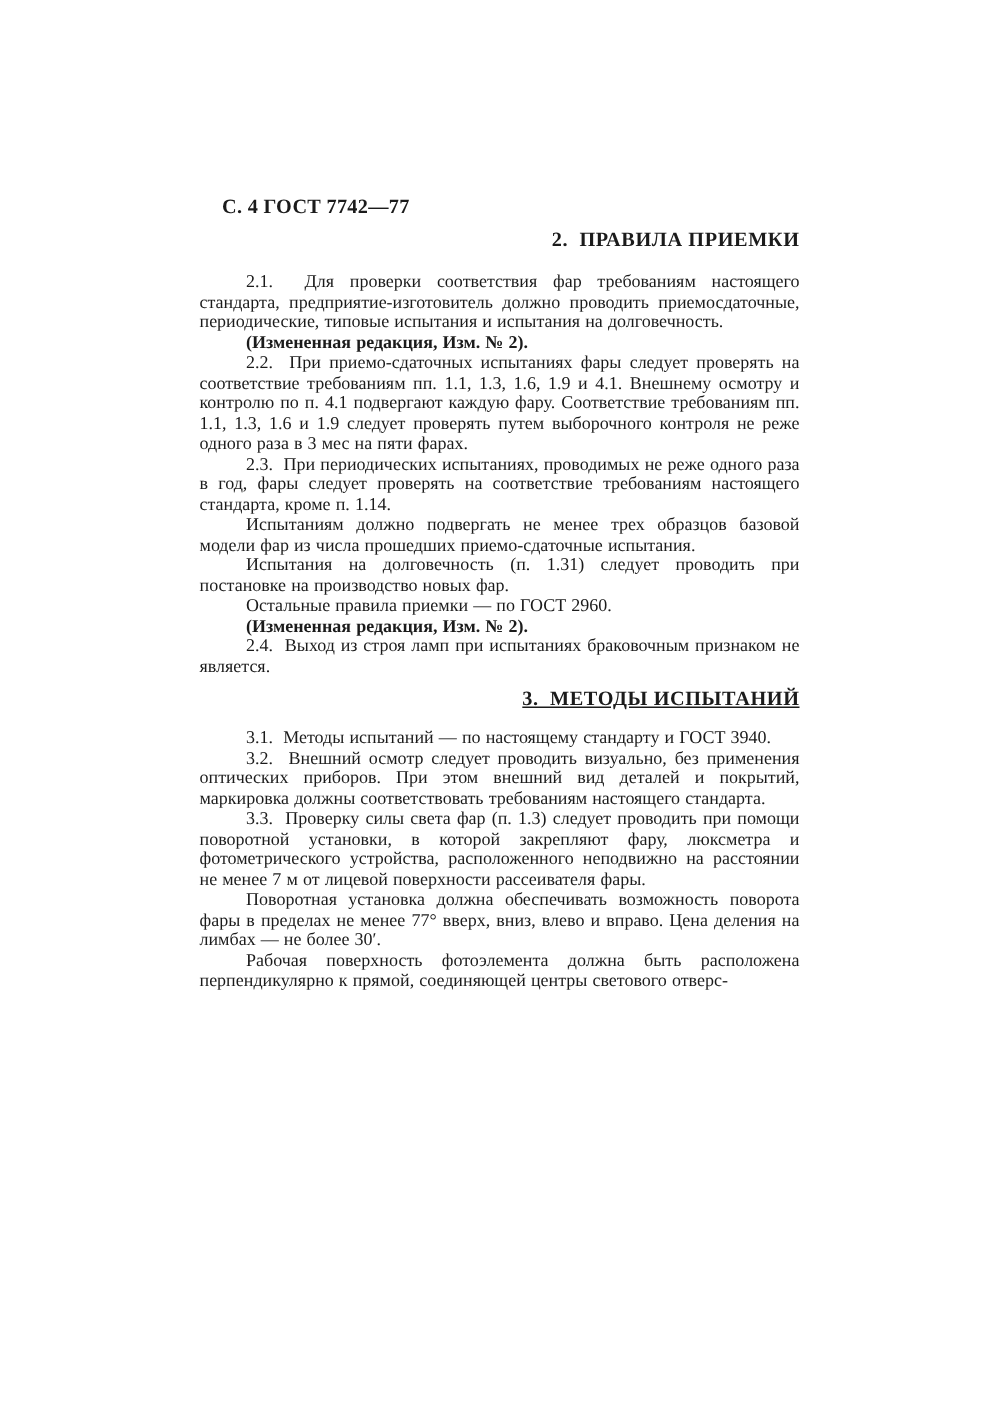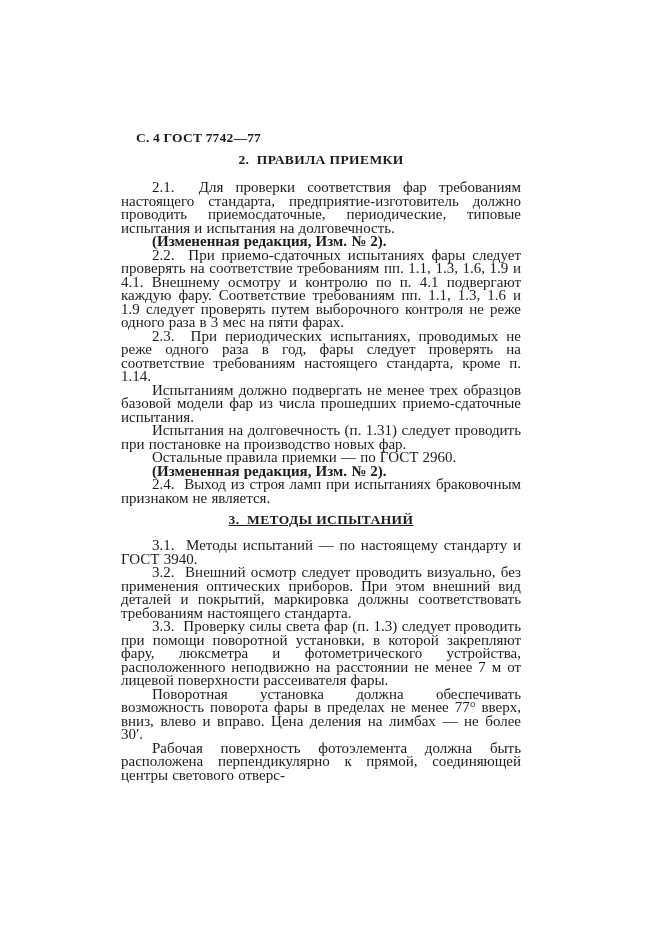--- a/index.html
+++ b/index.html
@@ -11,49 +11,49 @@
     position: relative;
     width: 661px;
     height: 936px;
     background: #ffffff;
     font-family: "Liberation Serif", serif;
     color: #1b1b1b;
     overflow: hidden;
   }
   .content {
     position: absolute;
-    left: 121px;
+    left: 133px;
     top: 131px;
     width: 400px;
   }
   .page-header {
     font-weight: bold;
     font-size: 13.5px;
     line-height: 14px;
     padding-left: 15px;
     letter-spacing: 0.2px;
   }
   .section-heading {
     font-weight: bold;
     font-size: 13.5px;
     line-height: 14px;
-    text-align: center;
+    text-align: right;
     letter-spacing: 0.4px;
     margin: 0;
   }
   .section-heading.first {
     margin: 8px 0 14px 0;
   }
   .section-heading.second {
     margin: 8px 0 12px 0;
     text-decoration: underline;
   }
   .body-paragraph {
     margin: 0;
-    font-size: 15px;
+    font-size: 12px;
     line-height: 13.5px;
     text-align: justify;
     text-indent: 31px;
     word-spacing: 0.4px;
   }
   .body-paragraph.bold {
     font-weight: bold;
   }
 </style>
 </head>

